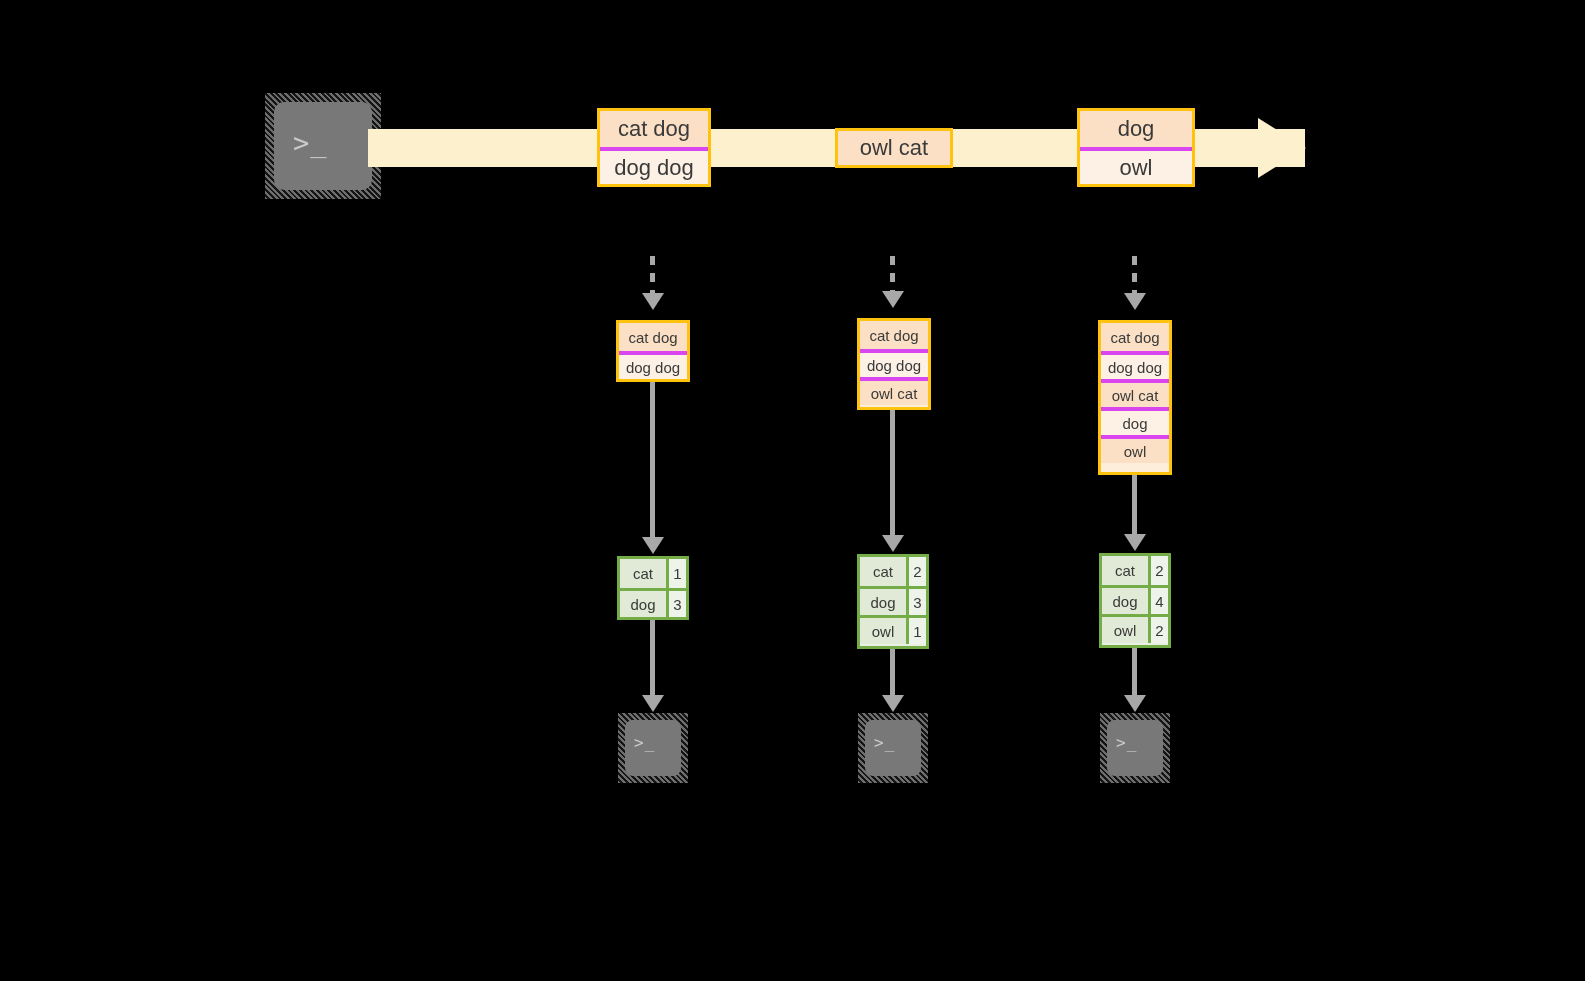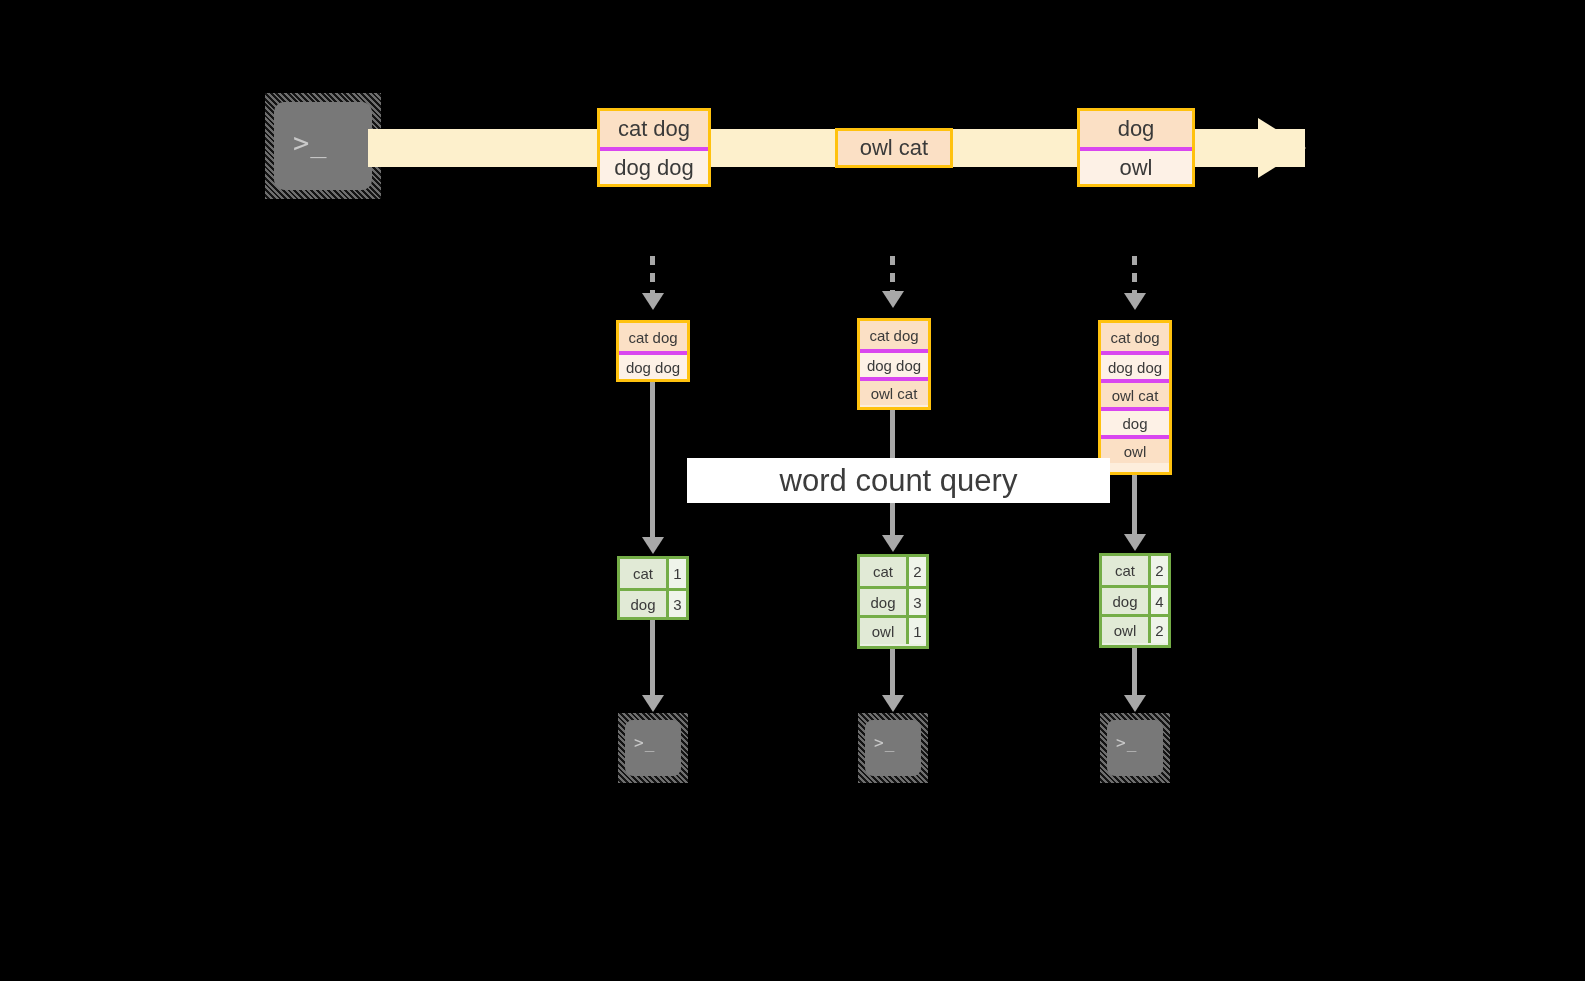--- a/index.html
+++ b/index.html
@@ -186,15 +186,14 @@
 
   <div class="vline" style="left:1132px;top:648px;height:48px;"></div>
   <div class="vhead" style="left:1124px;top:695px;"></div>
 
   <div class="term" style="left:1100px;top:713px;width:70px;height:70px;">
     <div class="frame"></div>
     <div class="inner" style="inset:7px;border-radius:8px;"></div>
     <div class="glyph" style="left:16px;top:22px;font-size:16px;">&gt;_</div>
   </div>
 
-  <div class="qlabel" style="left:687px;top:458px;width:423px;height:45px;font-size:31px;">word count query</div>
 
 </div>
 
 </body></html>

